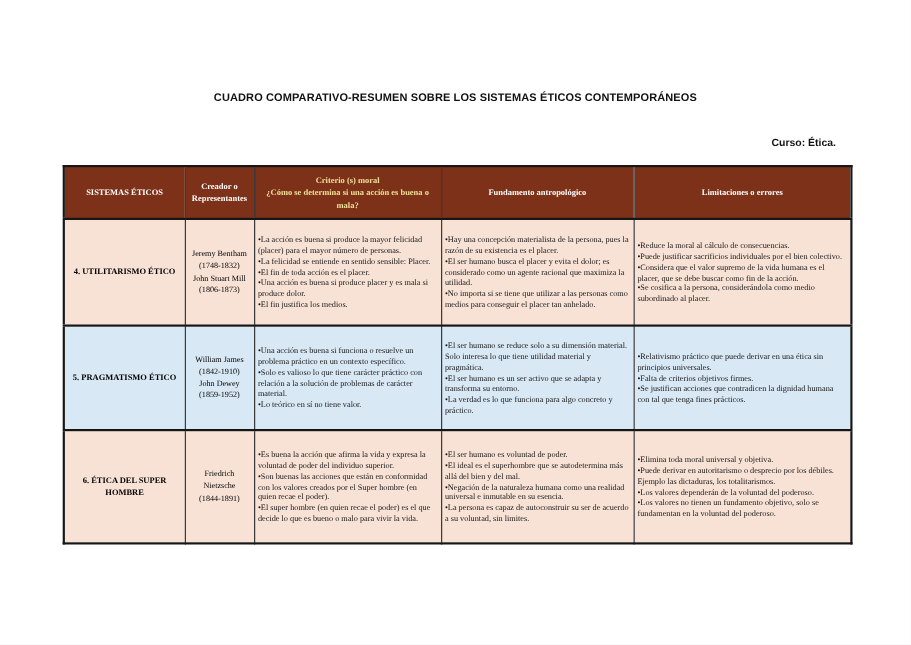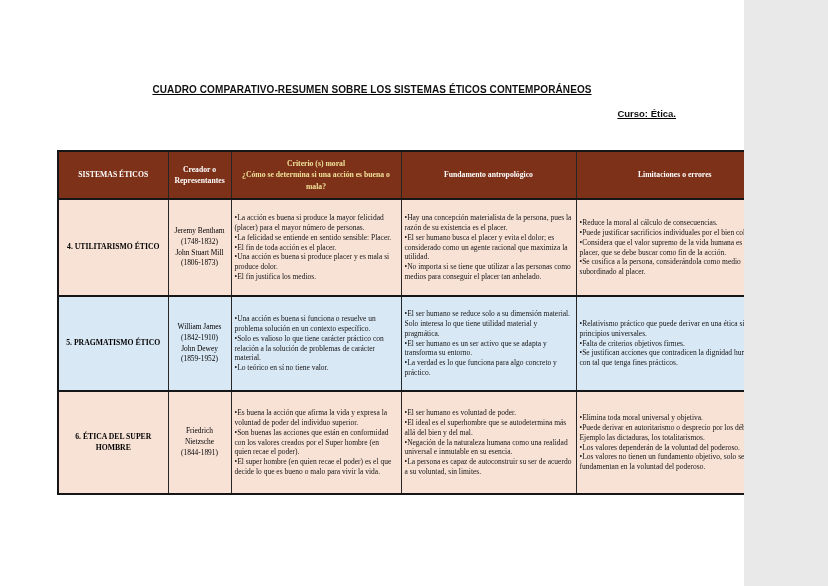--- a/index.html
+++ b/index.html
@@ -1,41 +1,40 @@
 <!DOCTYPE html>
 <html><head>
 <meta charset="utf-8">
 <style>
   html,body{margin:0;padding:0;}
   body{background:#e9e9e9;font-family:"Liberation Serif", serif;}
   .sheet{
     position:relative;
-    width:744px;height:586px;
+    width:828px;height:586px;
     background:#ffffff;
     overflow:hidden;
-    text-decoration:underline;
   }
   .doc-title{
     padding-top:84px;
     text-align:center;
     font-family:"Liberation Sans", sans-serif;
     font-weight:bold;
     font-size:10px;
     color:#111111;
     letter-spacing:.1px;
   }
   .meta-line{
     text-align:right;
     padding-right:68px;
     font-family:"Liberation Sans", sans-serif;
     font-weight:bold;
     font-size:9.5px;
     color:#111111;
   }
-  .meta-course{margin-top:13px;padding-left:12px;}
+  .meta-course{margin-top:30px;padding-left:12px;}
   .meta-teacher{margin-top:9px;}
 
   table.comp{
     position:absolute;
     left:57px;top:150px;
     width:716px;
     border-collapse:collapse;
     table-layout:fixed;
     border:2px solid #161616;
   }
@@ -155,21 +154,21 @@
         </tr>
         <tr class="row-blue">
           <td class="cell-system">5. PRAGMATISMO ÉTICO</td>
           <td class="cell-creators">
             <div>William James</div>
             <div>(1842-1910)</div>
             <div>John Dewey</div>
             <div>(1859-1952)</div>
           </td>
           <td class="cell-bullets">
-            <div>•Una acción es buena si funciona o resuelve un problema solución en un contexto específico.</div>
+            <div>•Una acción es buena si funciona o resuelve un problema práctico en un contexto específico.</div>
             <div>•Solo es valioso lo que tiene carácter práctico con relación a la solución de problemas de carácter material.</div>
             <div>•Lo teórico en sí no tiene valor.</div>
           </td>
           <td class="cell-bullets">
             <div>•El ser humano se reduce solo a su dimensión material. Solo interesa lo que tiene utilidad material y pragmática.</div>
             <div>•El ser humano es un ser activo que se adapta y transforma su entorno.</div>
             <div>•La verdad es lo que funciona para algo concreto y práctico.</div>
           </td>
           <td class="cell-bullets">
             <div>•Relativismo práctico que puede derivar en una ética sin principios universales.</div>

